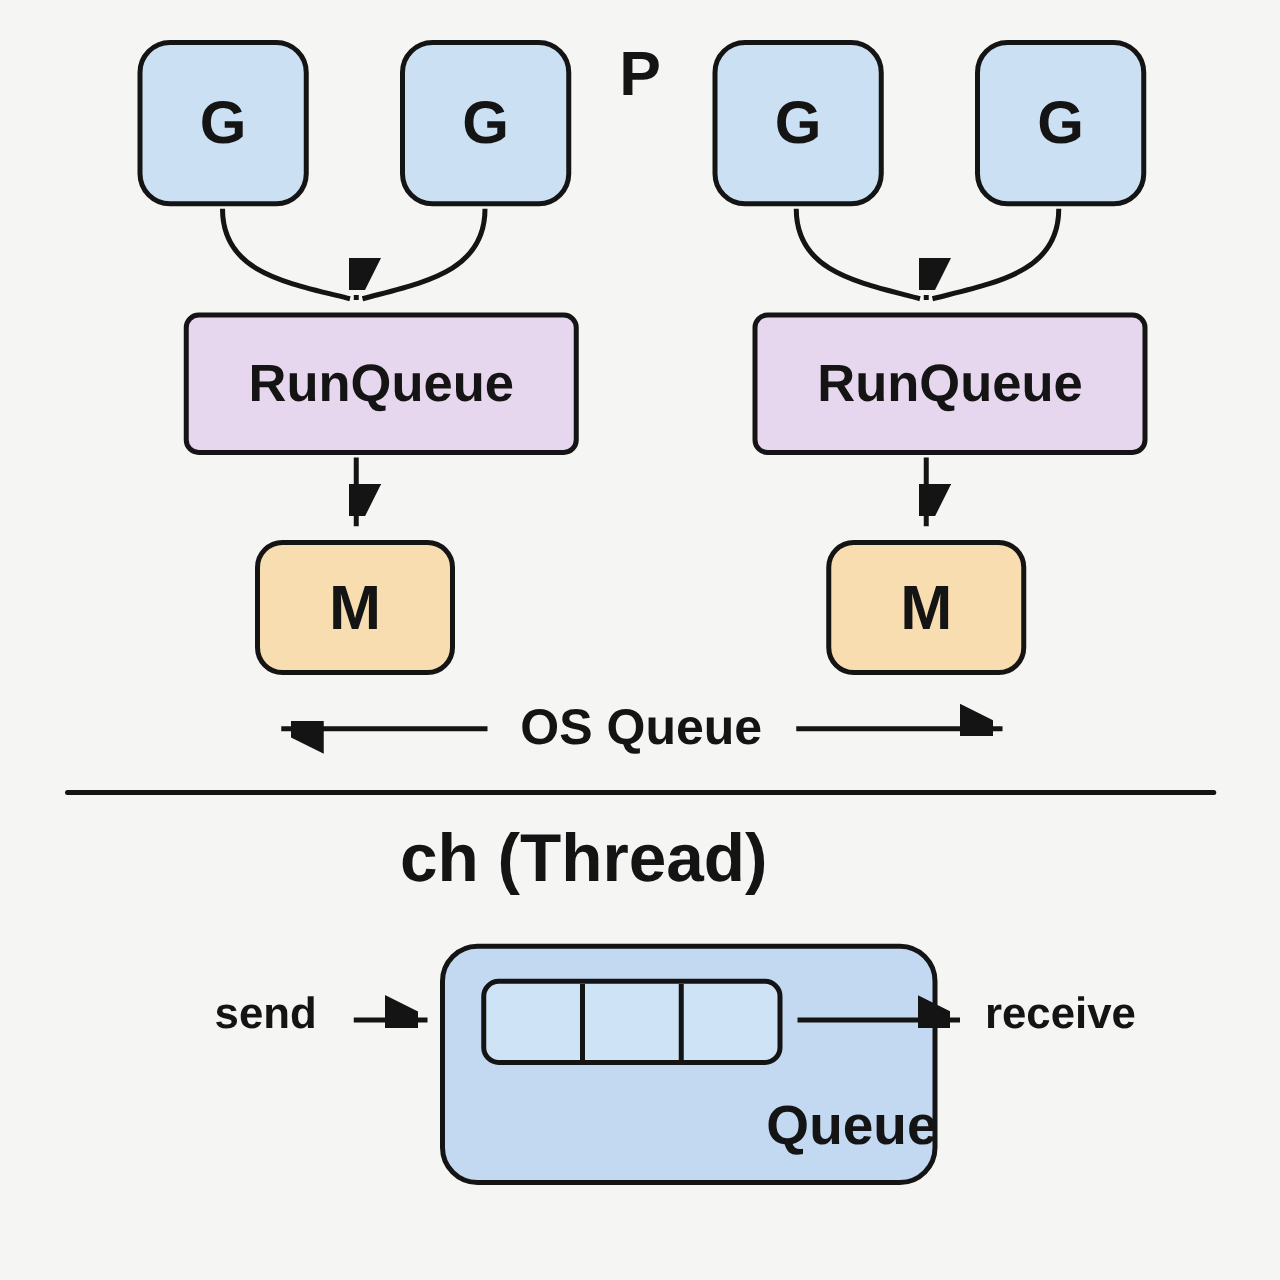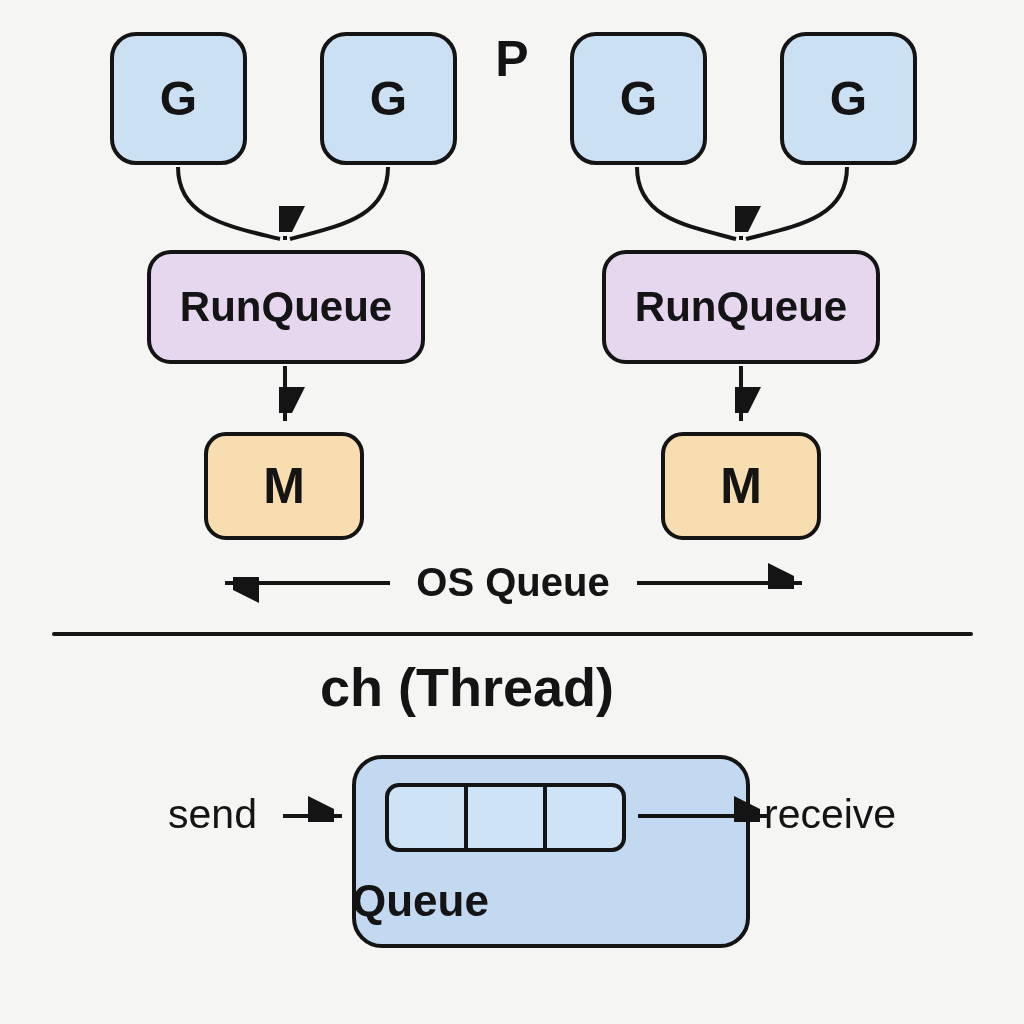--- a/index.html
+++ b/index.html
@@ -12,44 +12,44 @@
     overflow: hidden;
   }
   .abs { position: absolute; box-sizing: border-box; }
   .node {
     border: 4px solid var(--stroke, #141414);
     display: flex; align-items: center; justify-content: center;
     font-weight: bold;
     z-index: 2;
   }
   .g-box   { width: 137px; height: 133px; border-radius: 26px; background: var(--goroutine-fill); font-size: 48px; }
-  .rq-box  { width: 278px; height: 114px; border-radius: 24px; background: var(--runqueue-fill); font-size: 42px; }
+  .rq-box  { width: 316px; height: 114px; border-radius: 12px; background: var(--runqueue-fill); font-size: 42px; }
   .m-box   { width: 160px; height: 108px; border-radius: 22px; background: var(--machine-fill); font-size: 50px; }
   .p-label { font-size: 50px; font-weight: bold; text-align: center; z-index: 2; }
   .os-thread-label {
     font-size: 40px; font-weight: bold; text-align: center; z-index: 2;
     width: 240px; left: 393px; top: 560px;
   }
   .divider { left: 52px; top: 632px; width: 921px; height: 4px; background: var(--stroke, #141414); border-radius: 2px; z-index: 2; }
   .channel-title { left: 200px; top: 656px; width: 534px; text-align: center; font-size: 54px; font-weight: bold; z-index: 2; }
-  .side-label { font-size: 41px; font-weight: normal; z-index: 2; }
+  .side-label { font-size: 35px; font-weight: bold; z-index: 2; }
   .channel-box {
     left: 352px; top: 755px; width: 398px; height: 193px;
     border: 4px solid var(--stroke, #141414); border-radius: 30px;
     background: var(--channel-fill); z-index: 1;
   }
   .queue-cells {
     left: 385px; top: 783px; width: 241px; height: 69px;
     border: 4px solid var(--stroke, #141414); border-radius: 14px;
     background: var(--cell-fill);
     display: flex; z-index: 2; overflow: hidden;
   }
   .qcell { flex: 1; }
   .qcell + .qcell { border-left: 4px solid var(--stroke, #141414); }
-  .queue-label { left: 352px; top: 876px; width: 398px; text-align: left; font-size: 44px; font-weight: bold; z-index: 2; }
+  .queue-label { left: 352px; top: 876px; width: 398px; text-align: right; font-size: 44px; font-weight: bold; z-index: 2; }
   svg.overlay { position: absolute; left: 0; top: 0; z-index: 5; pointer-events: none; }
 </style>
 </head>
 <body>
 
 <div class="abs node g-box" style="left:110px; top:32px;">
   <span>G</span>
 </div>
 <div class="abs node g-box" style="left:320px; top:32px;">
   <span>G</span>
@@ -87,21 +87,21 @@
 <div class="abs channel-box"></div>
 
 <div class="abs queue-cells">
     <div class="qcell"></div>
     <div class="qcell"></div>
     <div class="qcell"></div>
   </div>
 
 <div class="abs queue-label">Queue</div>
 
-<div class="abs side-label" style="left:764px; top:791px; width:170px; text-align:left;">receive</div>
+<div class="abs side-label" style="left:788px; top:791px; width:170px; text-align:left;">receive</div>
 
 <svg class="overlay" width="1024" height="1024" viewBox="0 0 1024 1024">
   <defs>
     <marker id="ah" markerWidth="6.5" markerHeight="6.5" refX="8.5" refY="5" orient="auto">
       <path d="M0,0 L10,5 L0,10 Z" fill="var(--stroke, #141414)"></path>
     </marker>
   </defs>
 
   <g fill="none" stroke="var(--stroke, #141414)" stroke-width="4">
     <path d="M178,167 C178,218 228,226 280,239"></path>

